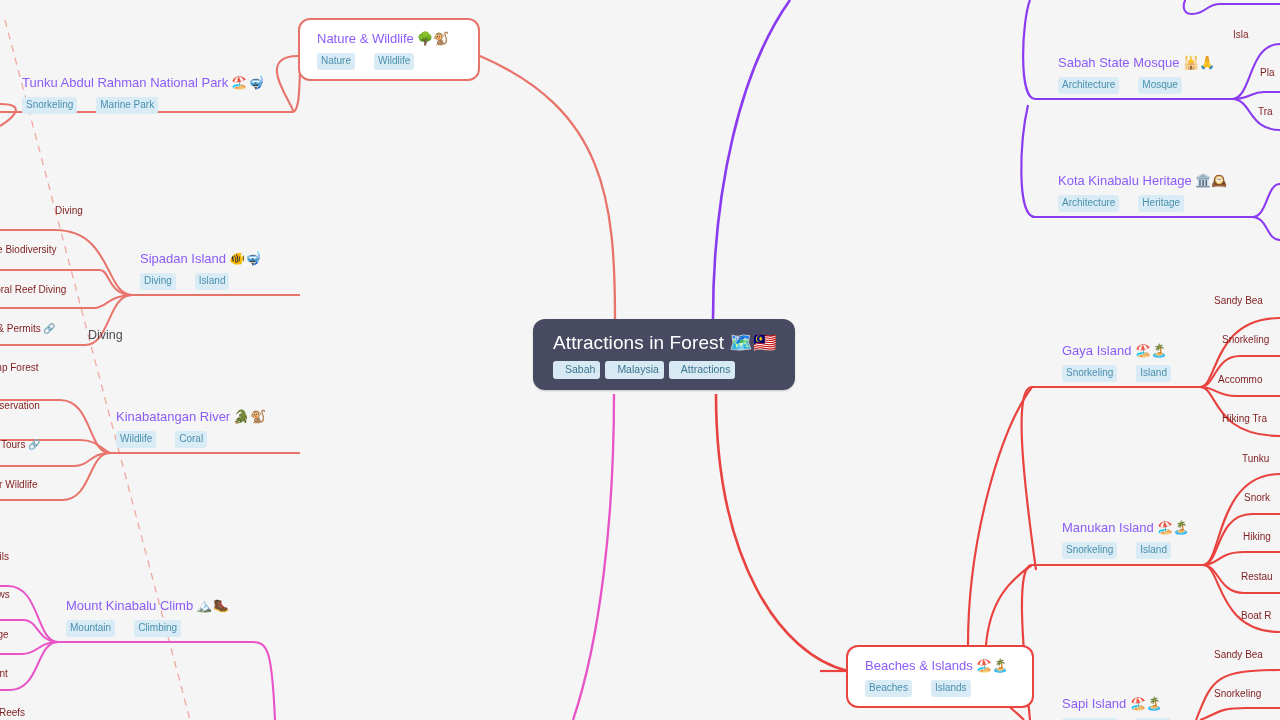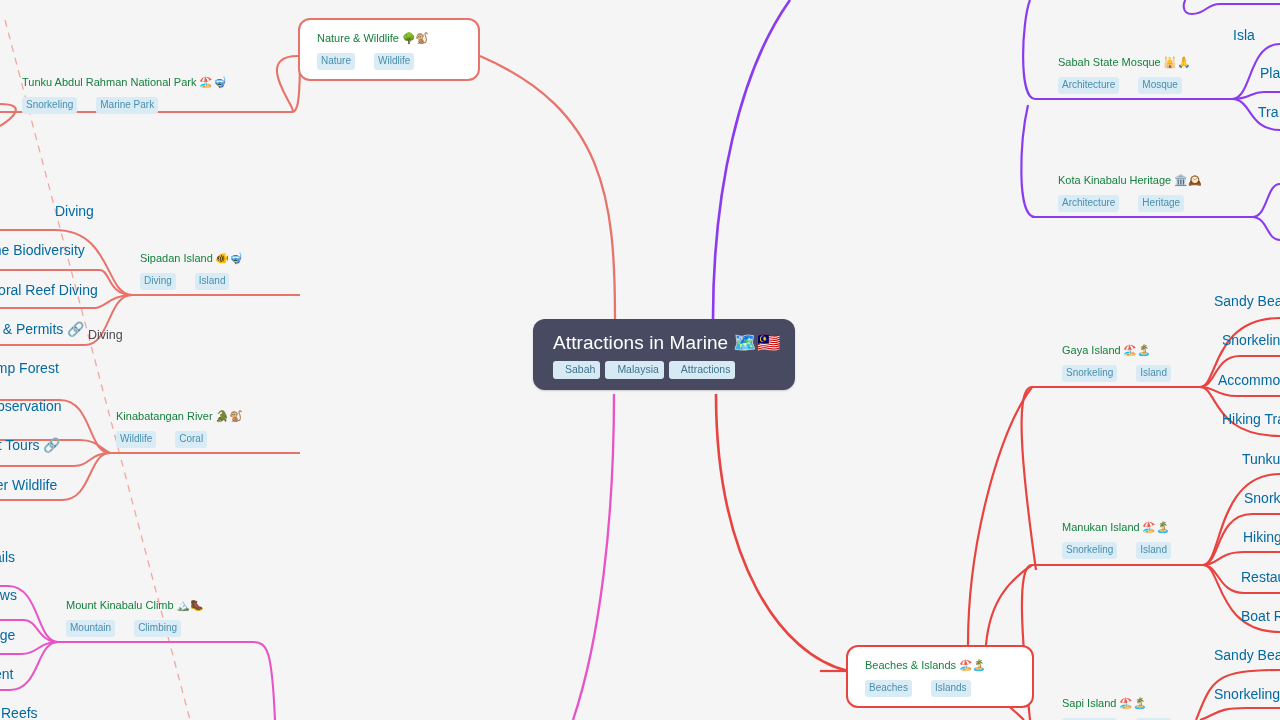--- a/index.html
+++ b/index.html
@@ -57,41 +57,41 @@
     border-radius: 12px;
     padding: 9px 16px 9px 17px;
     box-sizing: border-box;
   }
   .boxed.red-strong { border-color: #e8433f; }
 
   
   .plain { position: absolute; }
 
   .node-title {
-    color: #15803d;
-    font-size: 11px;
+    color: #8b5cf6;
+    font-size: 13px;
     line-height: 19px;
     white-space: nowrap;
   }
   .node-tags { margin-top: 5px; display: flex; gap: 19px; }
   .node-tags .tag {
     background: #d9ecf5;
     color: #4a8fae;
     font-size: 10px;
     line-height: 12px;
     padding: 2px 4px 3px 4px;
     border-radius: 3px;
     white-space: nowrap;
   }
 
   
   .leaf {
     position: absolute;
-    color: #0369a1;
-    font-size: 14px;
+    color: #7f1d1d;
+    font-size: 10px;
     line-height: 18px;
     white-space: nowrap;
   }
   .leaf.small { font-size: 12.5px; color: #4a4a50; }
 </style>
 </head>
 <body>
 
 <div id="canvas">
 
@@ -169,21 +169,21 @@
 
     <path d="M 974 645 C 974 560 960 480 956 396" stroke="#e8433f" stroke-width="2.2" fill="none" opacity="0"></path>
     <path d="M 1000 645 C 1010 560 1018 480 1030 396" stroke="#e8433f" stroke-width="2.2" fill="none" opacity="0"></path>
     <path d="M 968 645 C 968 540 1000 430 1032 387" stroke="#e8433f" stroke-width="2.2" fill="none"></path>
     <path d="M 986 645 C 990 600 1010 580 1032 565" stroke="#e8433f" stroke-width="2.2" fill="none"></path>
     <path d="M 1000 698 C 1008 706 1016 712 1024 720" stroke="#e8433f" stroke-width="2.2" fill="none"></path>
     <path d="M 846 671 L 820 671" stroke="#e8433f" stroke-width="2.2" fill="none"></path>
   </svg>
 
   <div class="root-node">
-    <div class="root-title">Attractions in Marine 🗺️🇲🇾</div>
+    <div class="root-title">Attractions in Forest 🗺️🇲🇾</div>
     <div class="root-tags">
       <span class="tag">Sabah</span>
       <span class="tag">Malaysia</span>
       <span class="tag">Attractions</span>
     </div>
   </div>
 
   <div class="boxed" style="left:298px; top:18px; width:182px;">
     <div class="node-title">Nature &amp; Wildlife 🌳🐒</div>
     <div class="node-tags">

